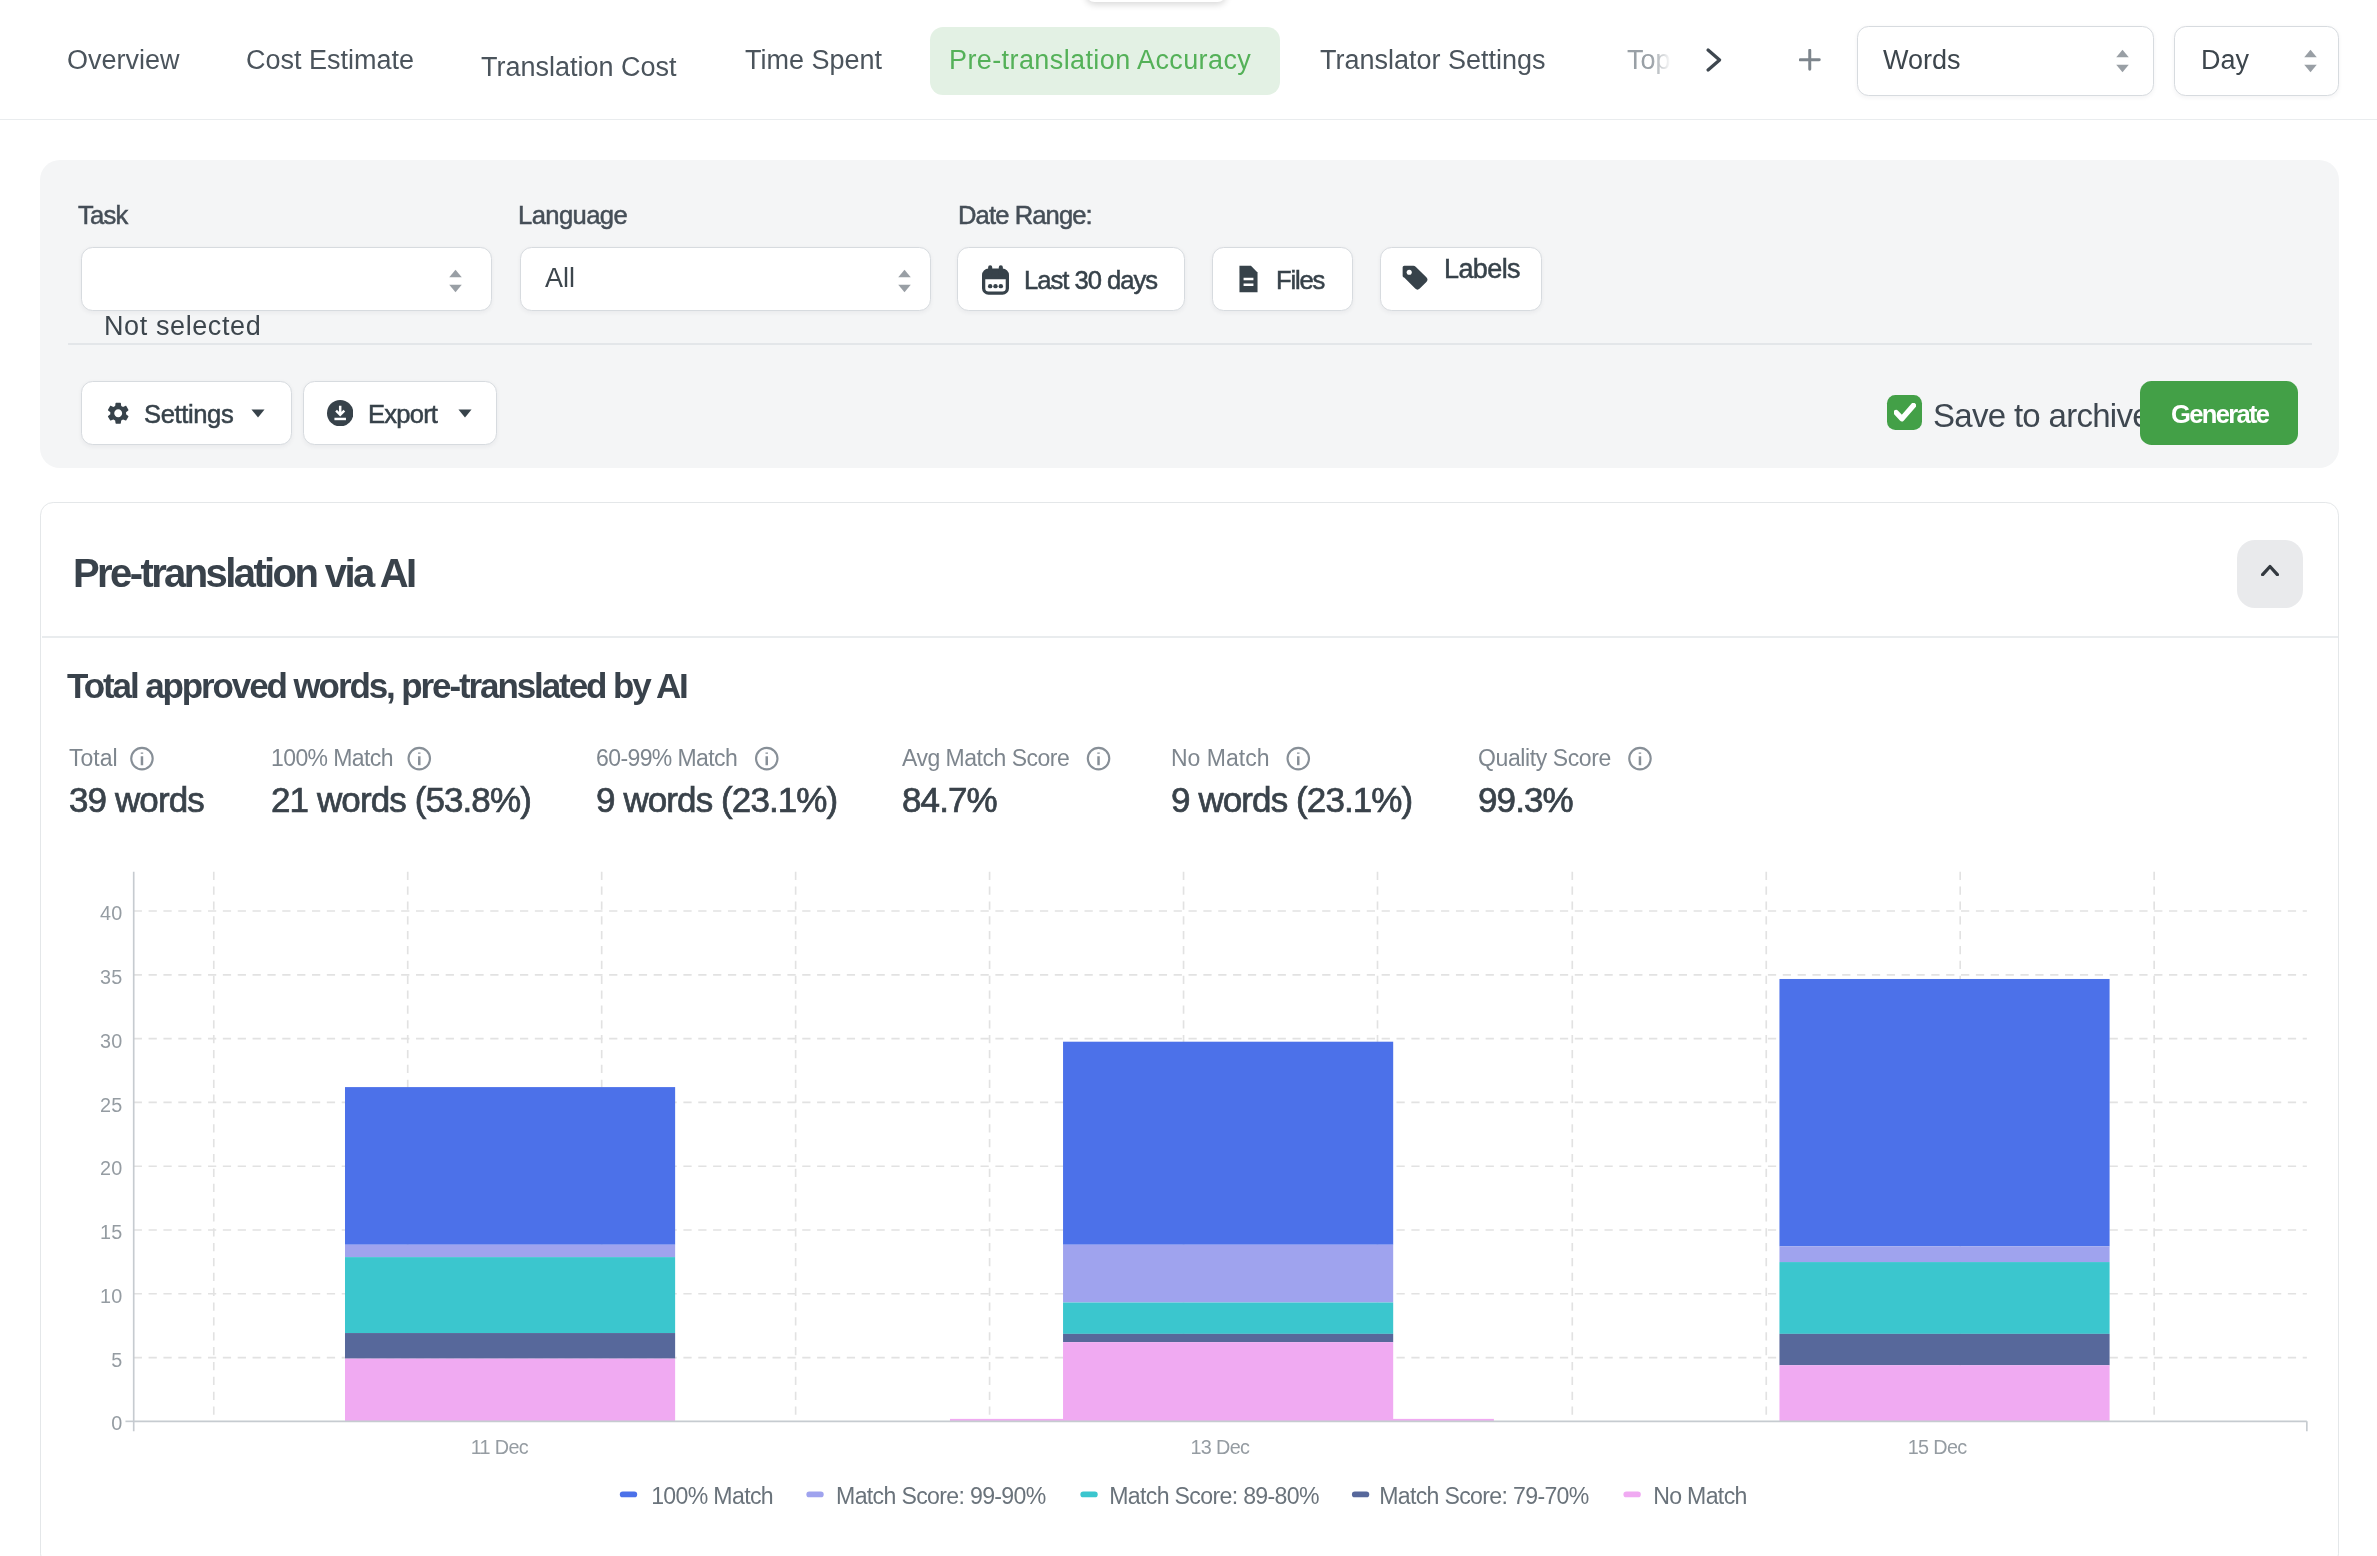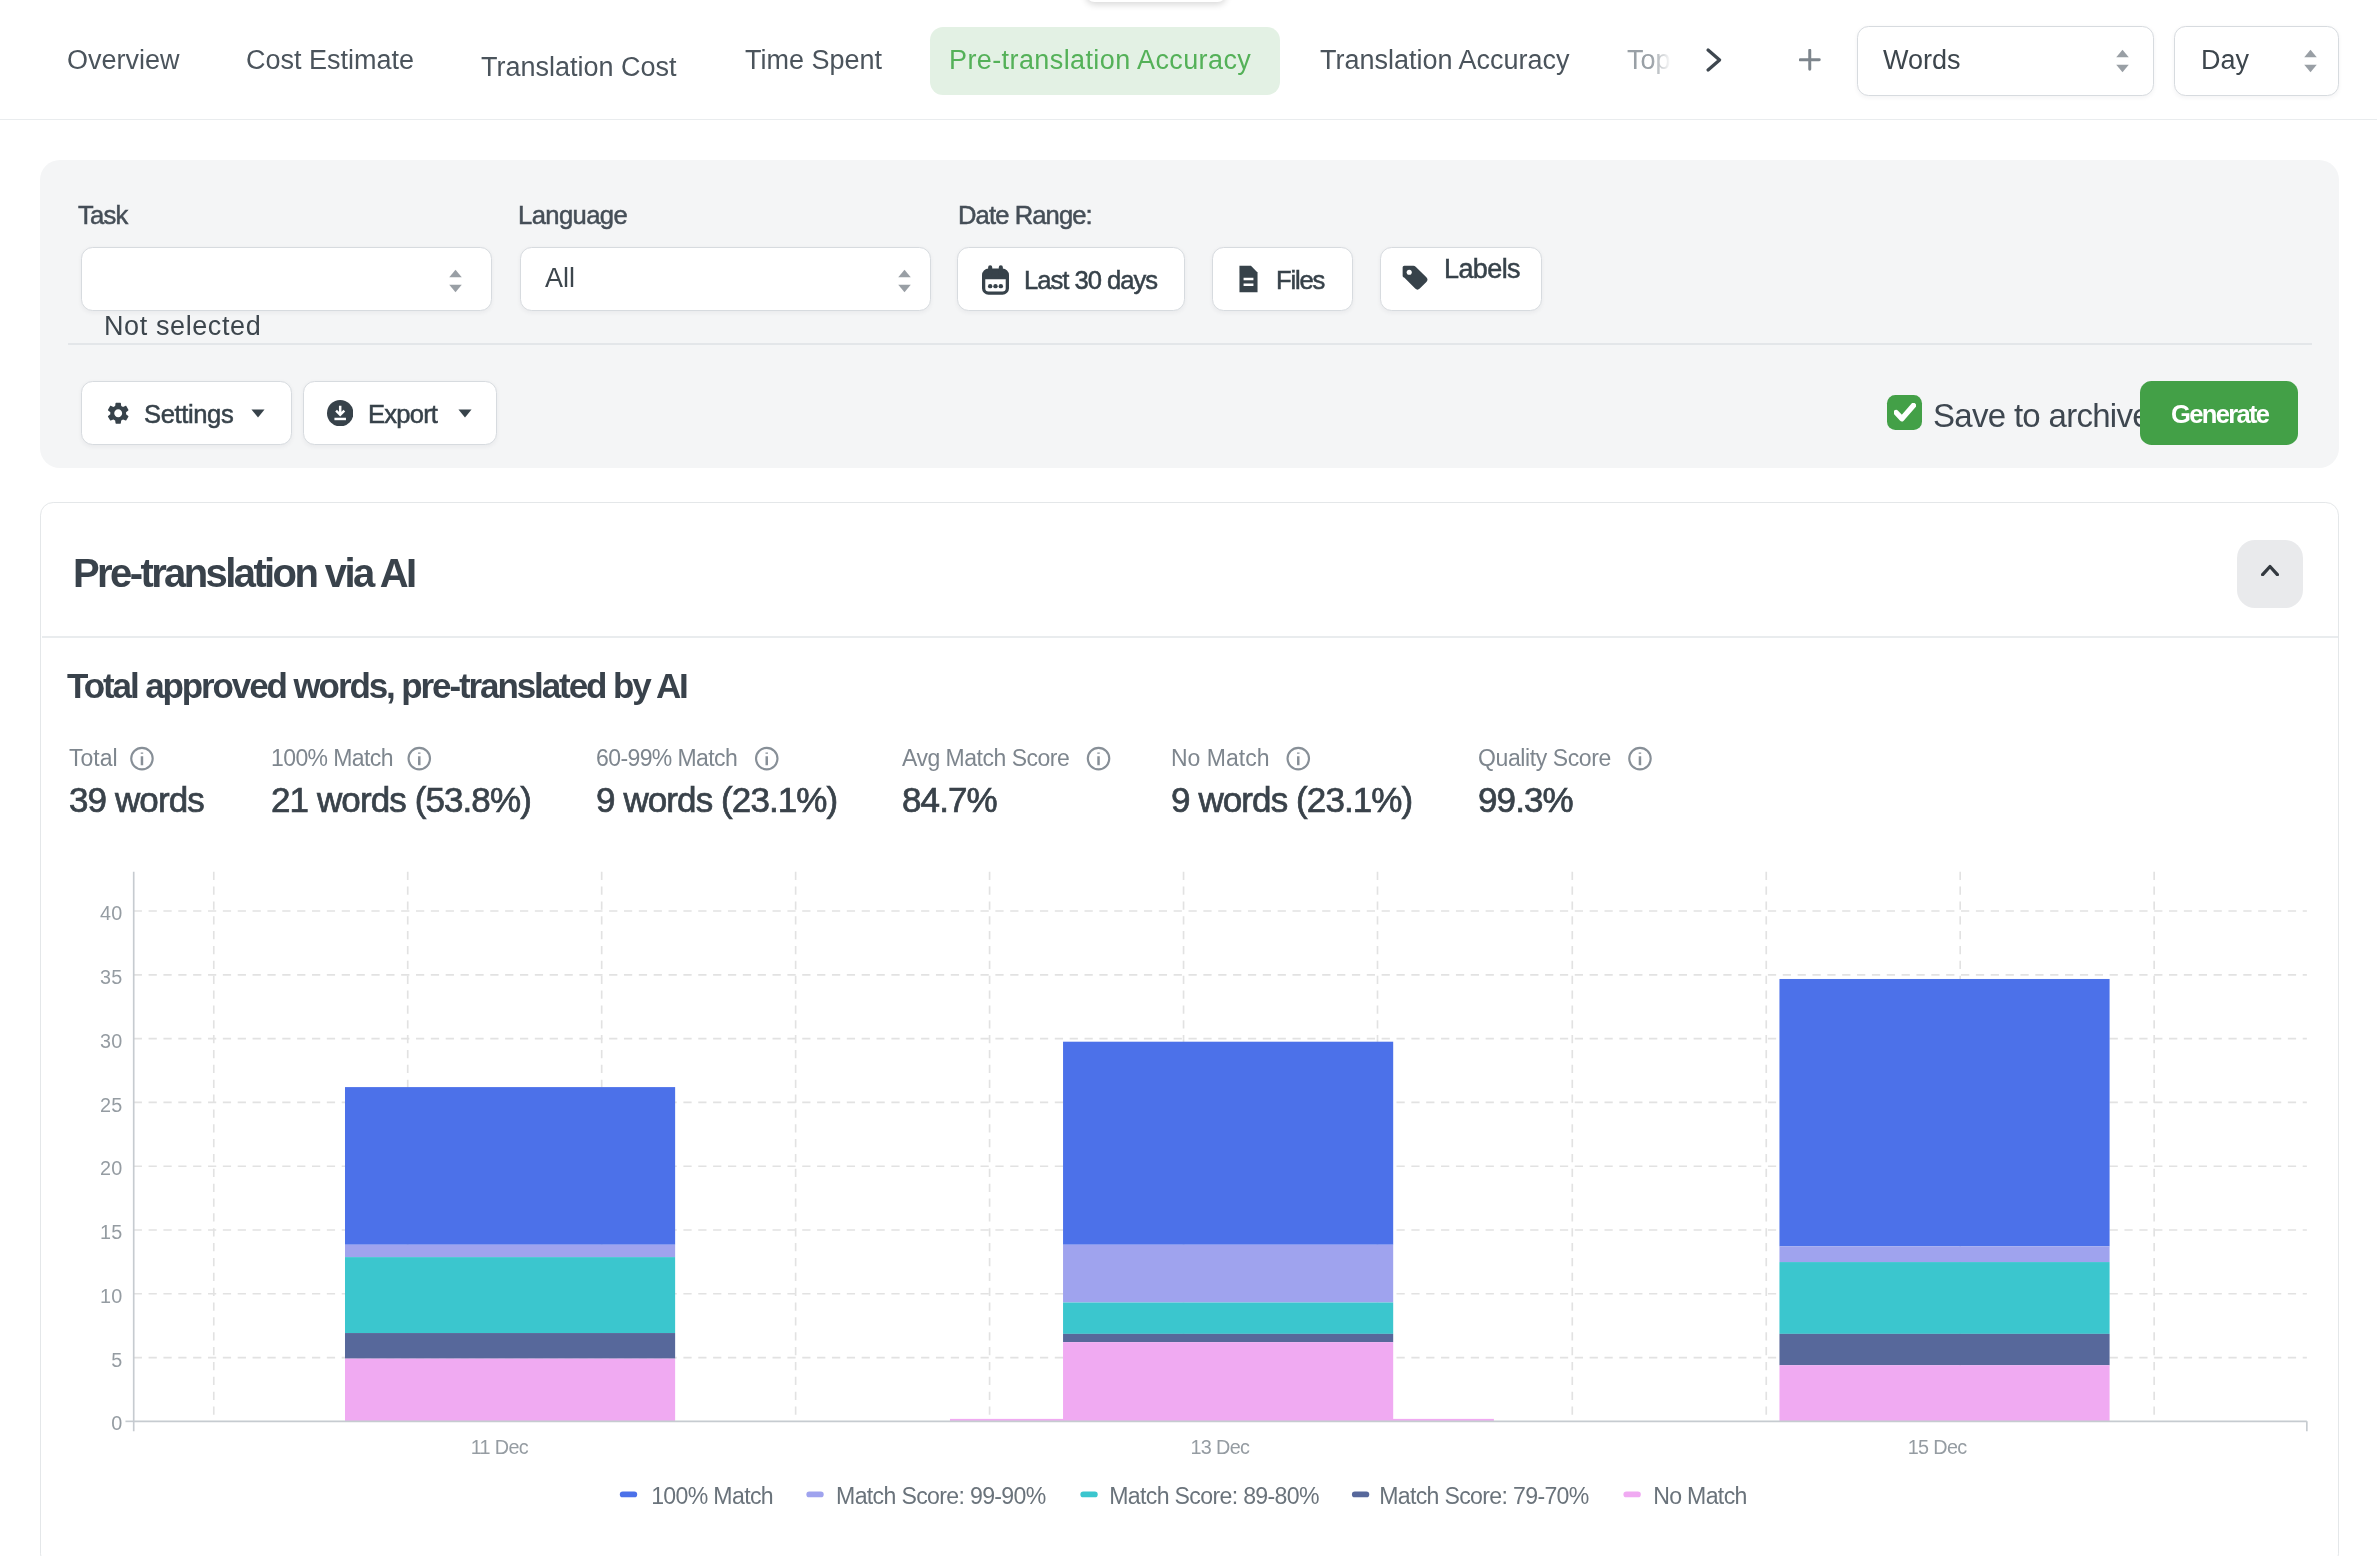--- a/index.html
+++ b/index.html
@@ -14,21 +14,21 @@
 
 <div class="abs" style="left:1086px; top:-18px; width:140px; height:20px; border-radius:8.3px; background:#fff; box-shadow:0 2.5px 7.4px rgba(0,0,0,0.16); z-index:6;"></div>
 
 <div class="abs" style="left:0; top:0; width:2377px; height:120px; background:#fff; border-bottom:1.7px solid #e9ecee;"></div>
 <div class="abs" style="left:930px; top:27px; width:350px; height:68px; background:#e3f1e4; border-radius:13.2px;"></div>
 <span class="tab" style="left:67px;top:47px;">Overview</span>
 <span class="tab" style="left:246px;top:47px;">Cost Estimate</span>
 <span class="tab" style="left:481px;top:47px;margin-top:7px;">Translation Cost</span>
 <span class="tab" style="left:745px;top:47px;">Time Spent</span>
 <span class="tab" style="left:949px;top:47px; color:#54b158; letter-spacing:0.4px;">Pre-translation Accuracy</span>
-<span class="tab" style="left:1320px;top:47px;">Translation Accuracy</span>
+<span class="tab" style="left:1320px;top:47px;">Translator Settings</span>
 <span class="tab" style="left:1627px;top:47px; color:#99a0a6; -webkit-mask-image:linear-gradient(90deg,#000 55%,transparent 100%); mask-image:linear-gradient(90deg,#000 55%,transparent 100%);">Top</span>
 
 <svg class="abs" style="left:1699px; top:46px;" width="28" height="28" viewBox="0 0 34 34">
     <path d="M11 5 L25 17 L11 29" fill="none" stroke="#3e474f" stroke-width="4" stroke-linecap="round" stroke-linejoin="round"></path>
   </svg>
 
 <svg class="abs" style="left:1799px; top:49px;" width="21.5" height="21.5" viewBox="0 0 26 26">
     <path d="M13 1.5 V24.5 M1.5 13 H24.5" stroke="#7d858c" stroke-width="3.6" stroke-linecap="round"></path>
   </svg>
 

